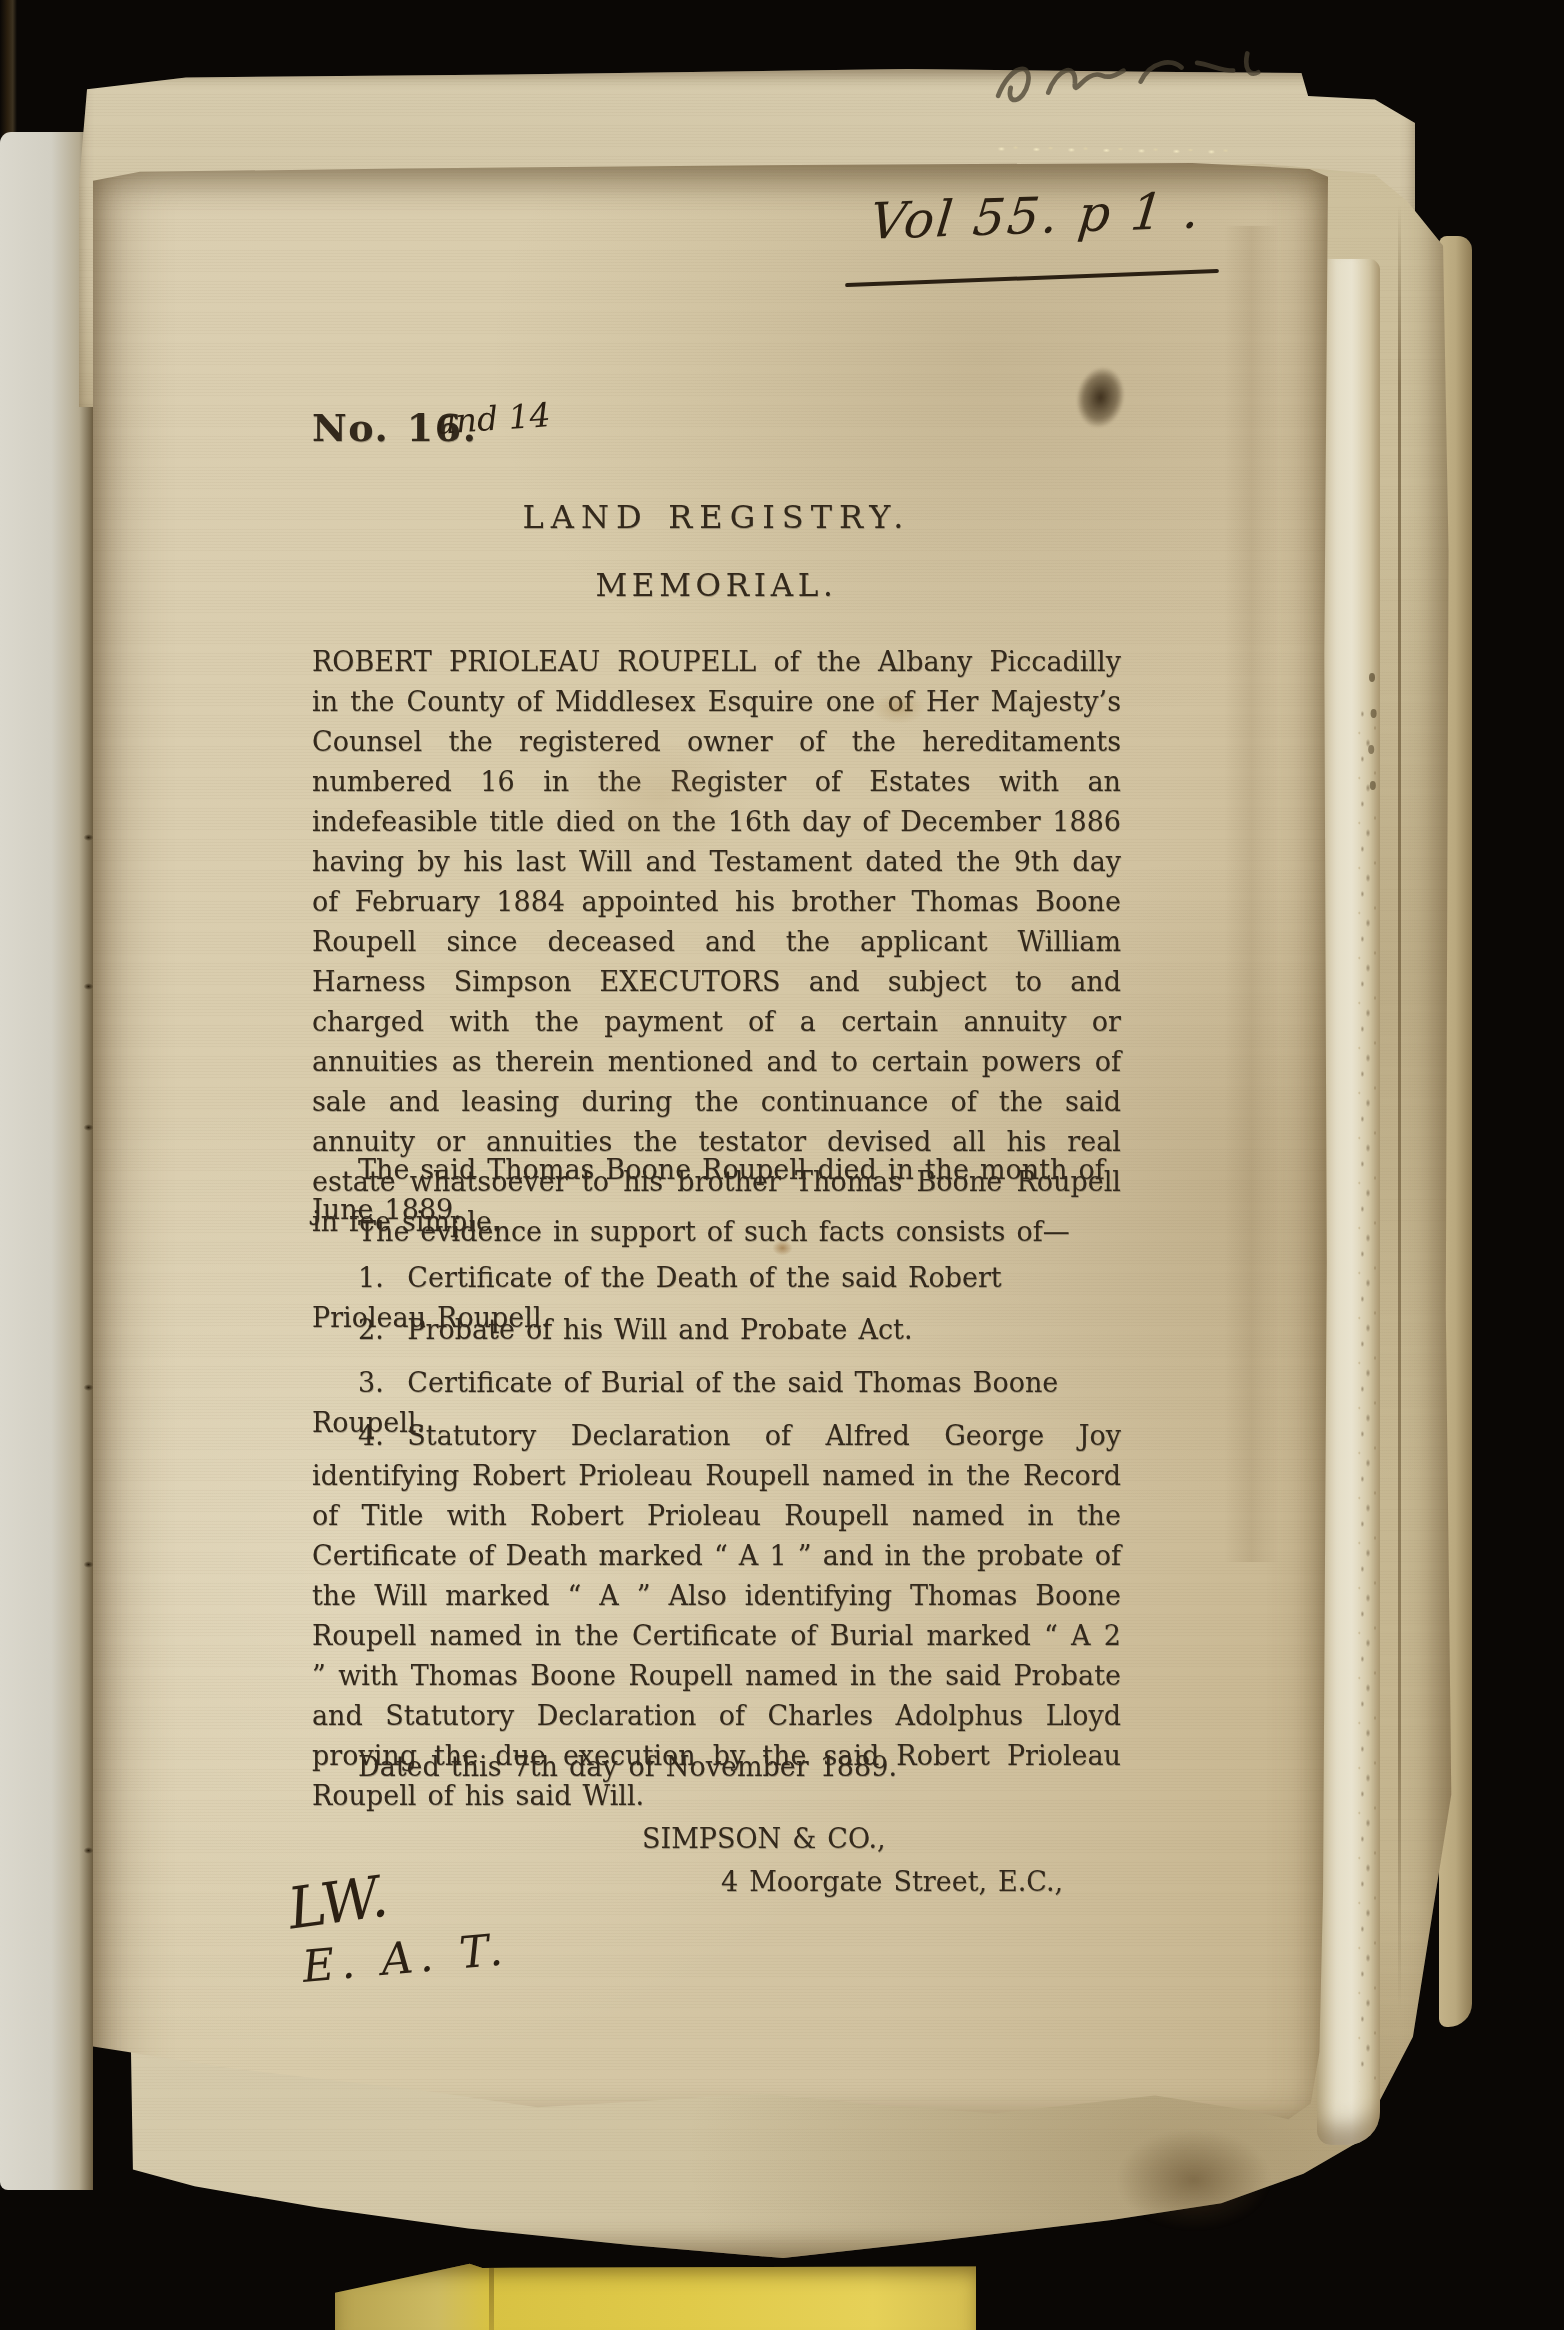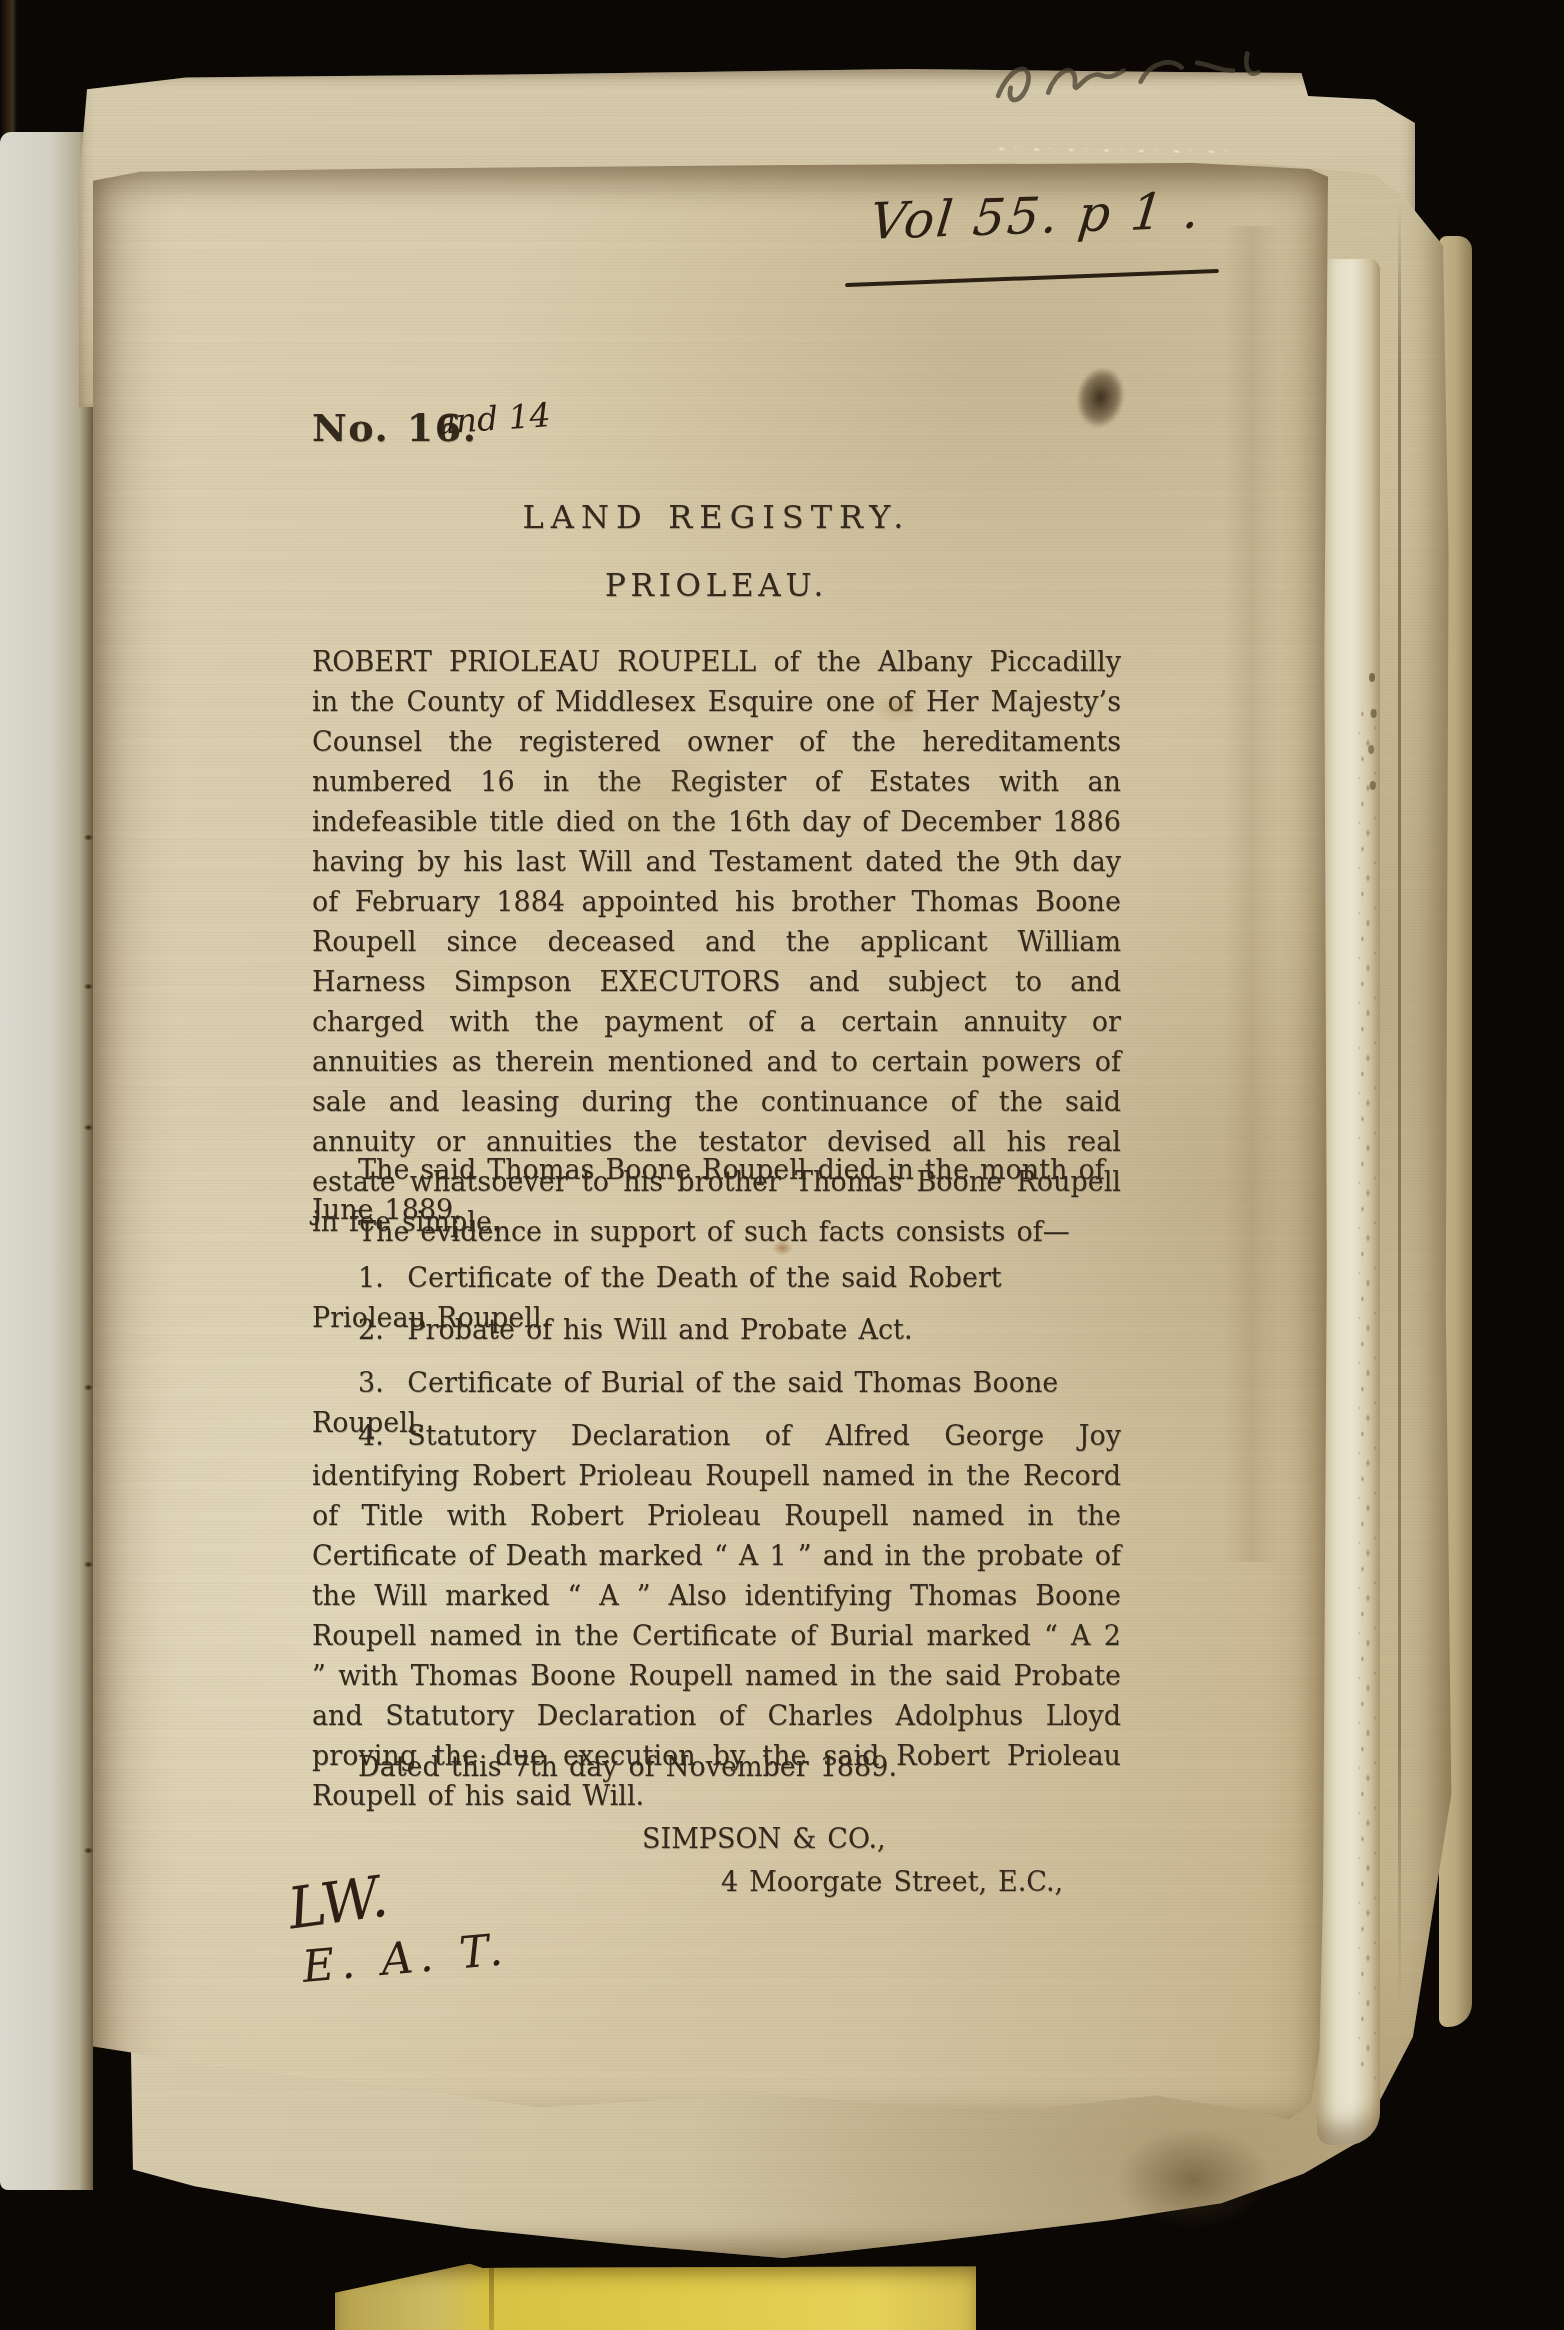--- a/index.html
+++ b/index.html
@@ -151,21 +151,21 @@
   <div class="paper" id="main-page">
     <div id="main-crease"></div>
 
     <div id="vol-note" class="hand">Vol 55. p 1 .</div>
     <div id="vol-underline"></div>
     <div id="and-note" class="hand">and 14</div>
 
     <div id="content">
       <p id="doc-no">No. 16.</p>
       <p id="title" class="center">LAND REGISTRY.</p>
-      <p id="subtitle" class="center">PRIOLEAU.</p>
+      <p id="subtitle" class="center">MEMORIAL.</p>
       <p id="body-par" class="justified">ROBERT PRIOLEAU ROUPELL of the Albany Piccadilly in the County of Middlesex Esquire one of Her Majesty’s Counsel the registered owner of the hereditaments numbered 16 in the Register of Estates with an indefeasible title died on the 16th day of December 1886 having by his last Will and Testament dated the 9th day of February 1884 appointed his brother Thomas Boone Roupell since deceased and the applicant William Harness Simpson EXECUTORS and subject to and charged with the payment of a certain annuity or annuities as therein mentioned and to certain powers of sale and leasing during the continuance of the said annuity or annuities the testator devised all his real estate whatsoever to his brother Thomas Boone Roupell in fee simple.</p>
       <p id="death-note" class="indent">The said Thomas Boone Roupell died in the month of June 1889.</p>
       <p id="evidence-intro" class="indent">The evidence in support of such facts consists of—</p>
 
       <p id="ev-0" class="ev indent"><span class="ev-no">1.</span><span>Certificate of the Death of the said Robert Prioleau Roupell.</span></p>
       <p id="ev-1" class="ev indent"><span class="ev-no">2.</span><span>Probate of his Will and Probate Act.</span></p>
       <p id="ev-2" class="ev indent"><span class="ev-no">3.</span><span>Certificate of Burial of the said Thomas Boone Roupell.</span></p>
       <p id="ev-3" class="ev indent justified"><span class="ev-no">4.</span><span>Statutory Declaration of Alfred George Joy identifying Robert Prioleau Roupell named in the Record of Title with Robert Prioleau Roupell named in the Certificate of Death marked “ A 1 ” and in the probate of the Will marked “ A ” Also identifying Thomas Boone Roupell named in the Certificate of Burial marked “ A 2 ” with Thomas Boone Roupell named in the said Probate and Statutory Declaration of Charles Adolphus Lloyd proving the due execution by the said Robert Prioleau Roupell of his said Will.</span></p>
 
       <p id="dated-line" class="indent">Dated this 7th day of November 1889.</p>

